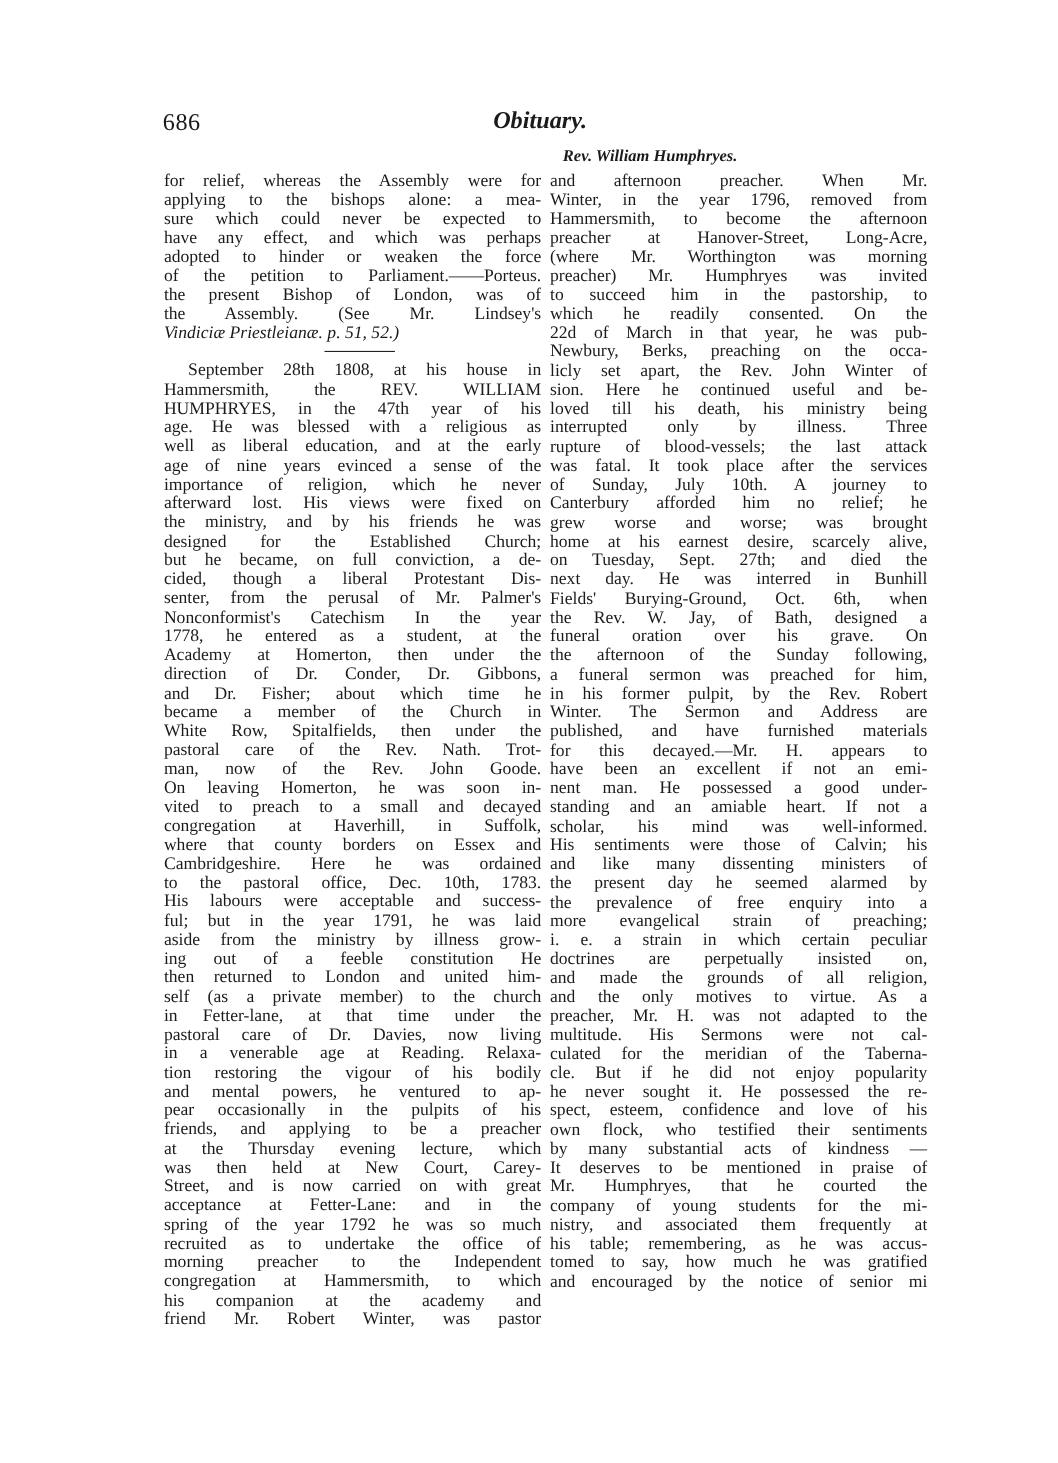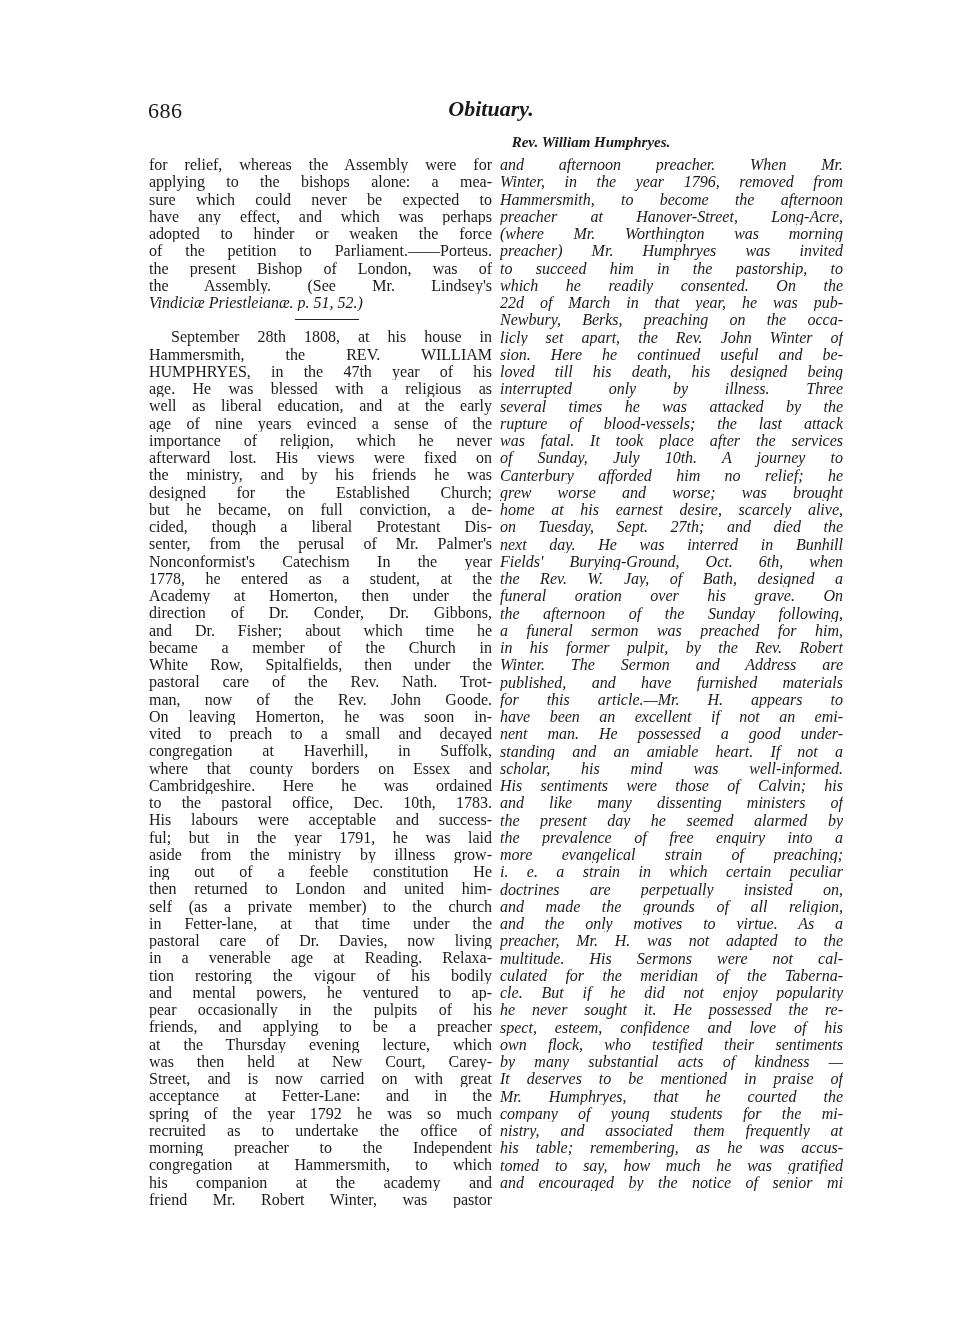--- a/index.html
+++ b/index.html
@@ -45,21 +45,21 @@
     padding-left: 110px;
   }
   .column {
     position: absolute;
     top: 156px;
     width: 343px;
     font-size: 16px;
     line-height: 17.25px;
   }
   .col-left { left: 149px; }
-  .col-right { left: 500px; font-style: italic; }
+  .col-right { left: 500px; }
   .line {
     display: block;
     white-space: nowrap;
     text-align: justify;
     text-align-last: justify;
     height: 17.25px;
     overflow: hidden;
   }
   .line.last {
     text-align-last: left;
@@ -160,40 +160,39 @@
       <span class="line">Hammersmith, to become the afternoon</span>
       <span class="line">preacher at Hanover-Street, Long-Acre,</span>
       <span class="line">(where Mr. Worthington was morning</span>
       <span class="line">preacher) Mr. Humphryes was invited</span>
       <span class="line">to succeed him in the pastorship, to</span>
       <span class="line">which he readily consented. On the</span>
       <span class="line">22d of March in that year, he was pub-</span>
       <span class="line">Newbury, Berks, preaching on the occa-</span>
       <span class="line">licly set apart, the Rev. John Winter of</span>
       <span class="line">sion. Here he continued useful and be-</span>
-      <span class="line">loved till his death, his designed being</span>
+      <span class="line">loved till his death, his ministry being</span>
       <span class="line">interrupted only by illness. Three</span>
-      <span class="line">several times he was attacked by the</span>
       <span class="line">rupture of blood-vessels; the last attack</span>
       <span class="line">was fatal. It took place after the services</span>
       <span class="line">of Sunday, July 10th. A journey to</span>
       <span class="line">Canterbury afforded him no relief; he</span>
       <span class="line">grew worse and worse; was brought</span>
       <span class="line">home at his earnest desire, scarcely alive,</span>
       <span class="line">on Tuesday, Sept. 27th; and died the</span>
       <span class="line">next day. He was interred in Bunhill</span>
       <span class="line">Fields' Burying-Ground, Oct. 6th, when</span>
       <span class="line">the Rev. W. Jay, of Bath, designed a</span>
       <span class="line">funeral oration over his grave. On</span>
       <span class="line">the afternoon of the Sunday following,</span>
       <span class="line">a funeral sermon was preached for him,</span>
       <span class="line">in his former pulpit, by the Rev. Robert</span>
       <span class="line">Winter. The Sermon and Address are</span>
       <span class="line">published, and have furnished materials</span>
-      <span class="line">for this article.—Mr. H. appears to</span>
+      <span class="line">for this decayed.—Mr. H. appears to</span>
       <span class="line">have been an excellent if not an emi-</span>
       <span class="line">nent man. He possessed a good under-</span>
       <span class="line">standing and an amiable heart. If not a</span>
       <span class="line">scholar, his mind was well-informed.</span>
       <span class="line">His sentiments were those of Calvin; his</span>
       <span class="line">and like many dissenting ministers of</span>
       <span class="line">the present day he seemed alarmed by</span>
       <span class="line">the prevalence of free enquiry into a</span>
       <span class="line">more evangelical strain of preaching;</span>
       <span class="line">i. e. a strain in which certain peculiar</span>

